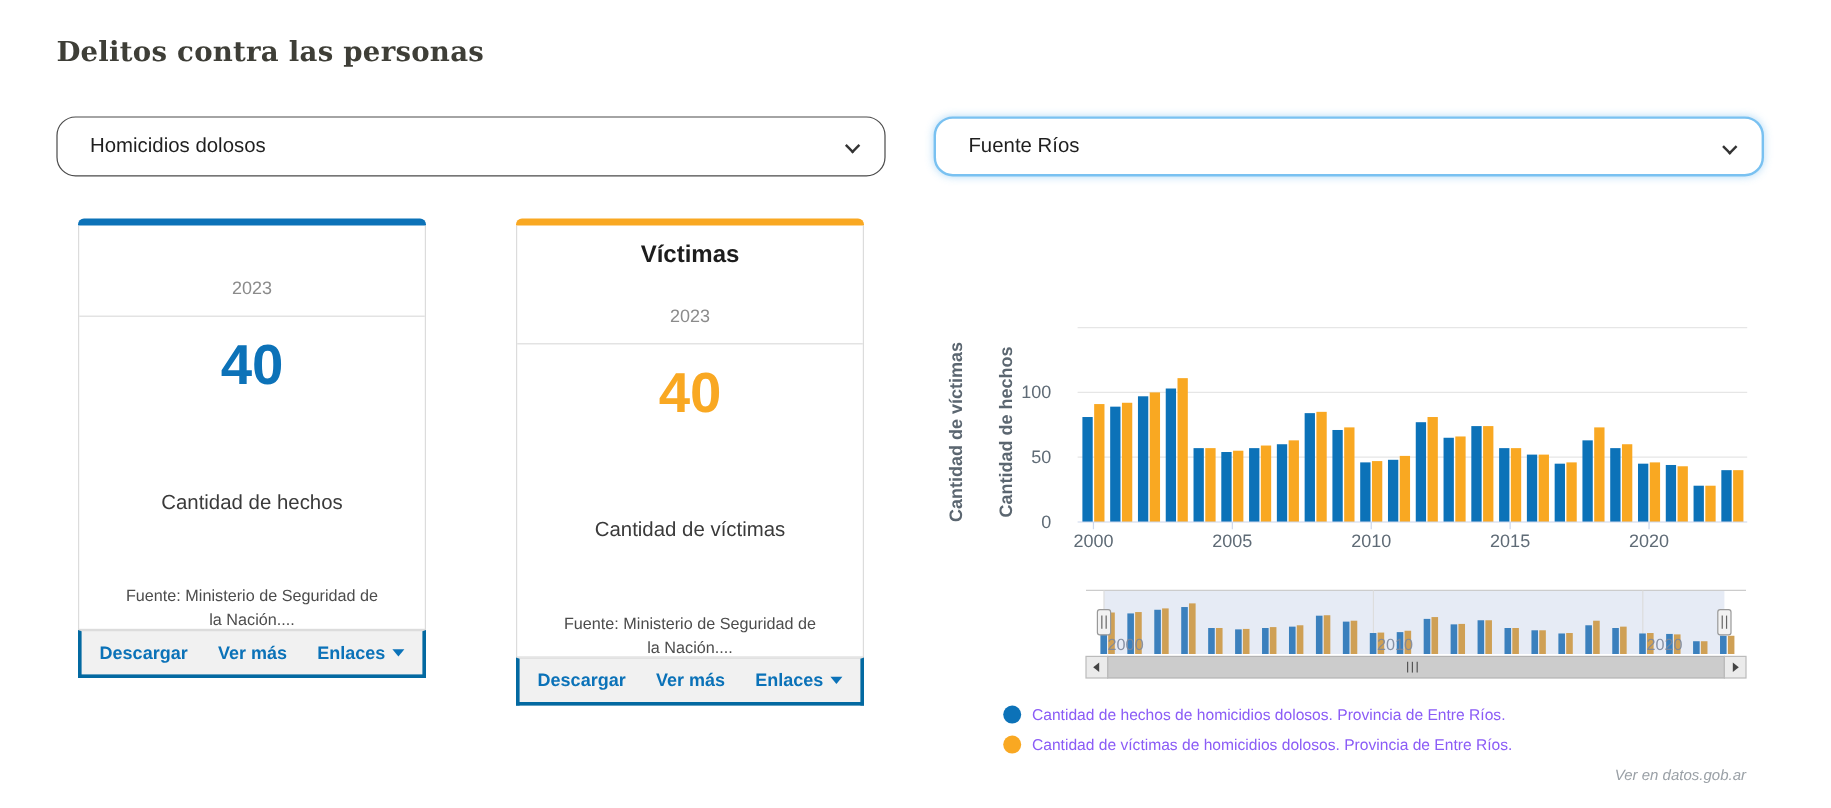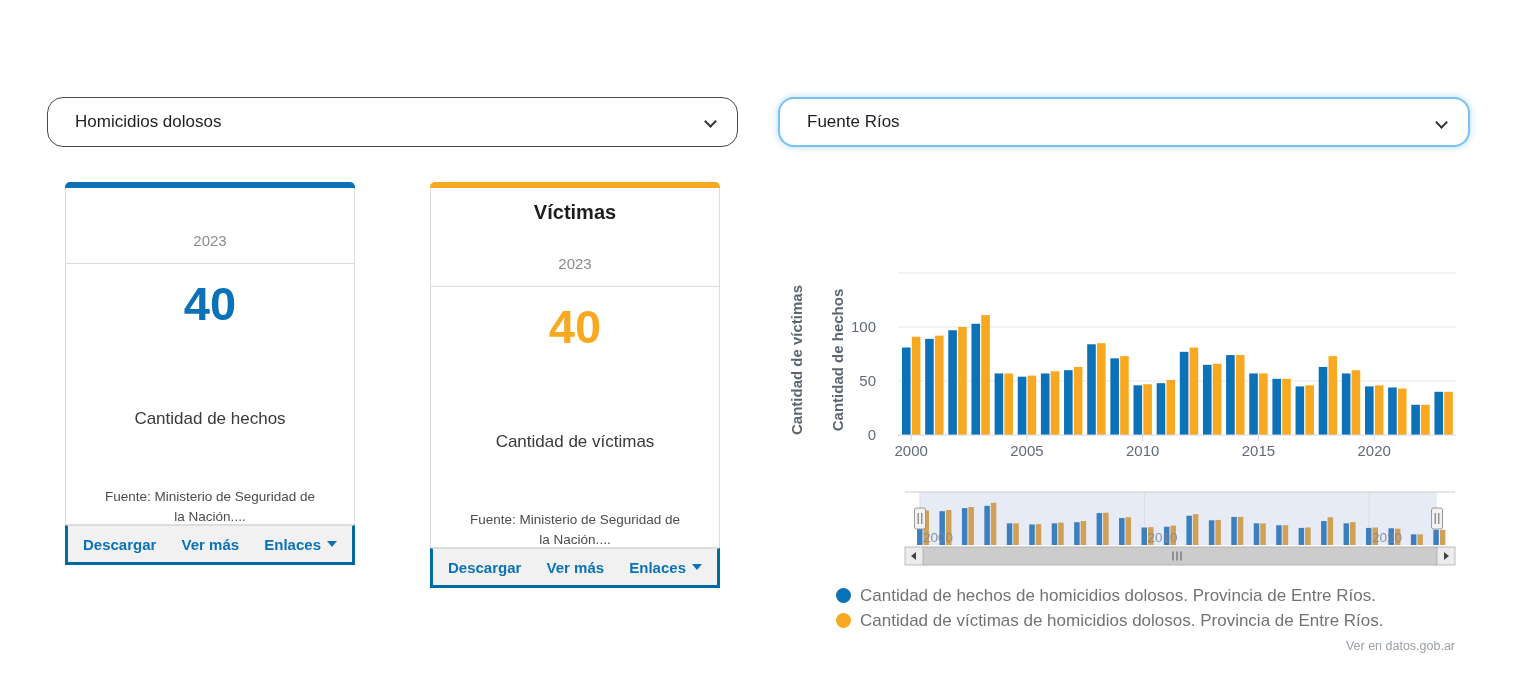--- a/index.html
+++ b/index.html
@@ -55,29 +55,30 @@
 
   
   #chart-svg { position:absolute; left:780px; top:255px; cursor:default; }
   #chart-svg text.ax { font-family:"Liberation Sans",sans-serif; font-size:15px; fill:#5f6b76; }
   #chart-svg text.axtitle { font-family:"Liberation Sans",sans-serif; font-size:15px; font-weight:600; fill:#5b6670; }
   #chart-svg text.navlab { font-family:"Liberation Sans",sans-serif; font-size:13.5px; fill:#7e889b; opacity:.9; }
 
   .legend { position:absolute; left:836px; top:583px; }
   .legend-row { display:flex; align-items:center; height:25px; cursor:pointer; }
   .legend-dot { width:15px; height:15px; border-radius:50%; margin-right:9px; flex:0 0 auto; }
-  .legend-label { font-size:17px; color:#737373; }
-
-  .attribution { position:absolute; right:71px; top:639px; font-size:12.5px; color:#9aa0a6; cursor:pointer; }
+  .legend-label { font-size:13px; color:#8b5cf6; }
+
+  .attribution { position:absolute; right:71px; top:639px; font-size:12.5px; color:#9aa0a6; cursor:pointer;font-style:italic; }
 </style>
 </head>
 <body>
 
 <div class="page">
 
+  <div class="page-title">Delitos contra las personas</div>
 
   <div class="select" id="select-crime">
     <span>Homicidios dolosos</span>
     <span class="chev"></span>
   </div>
 
   <div class="select focused" id="select-province">
     <span>Fuente Ríos</span>
     <span class="chev"></span>
   </div>

